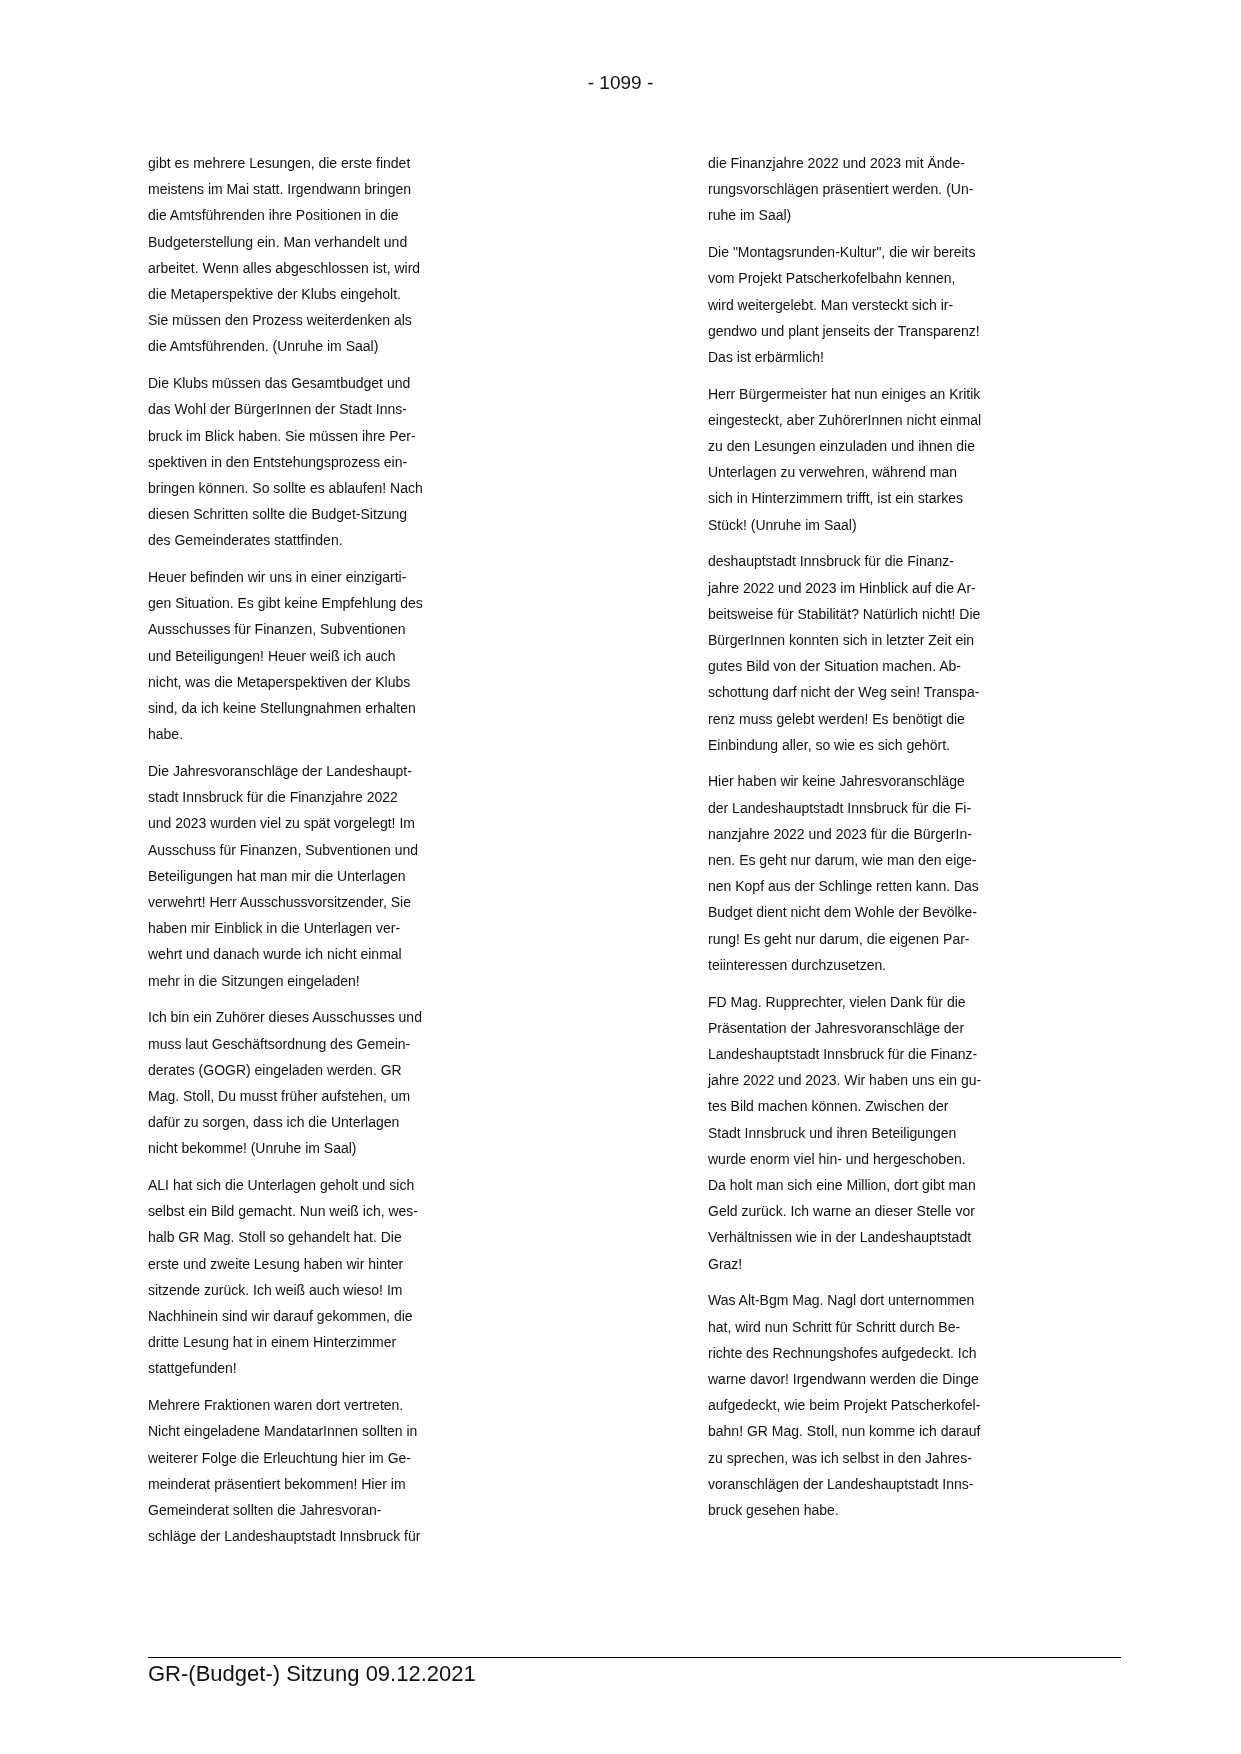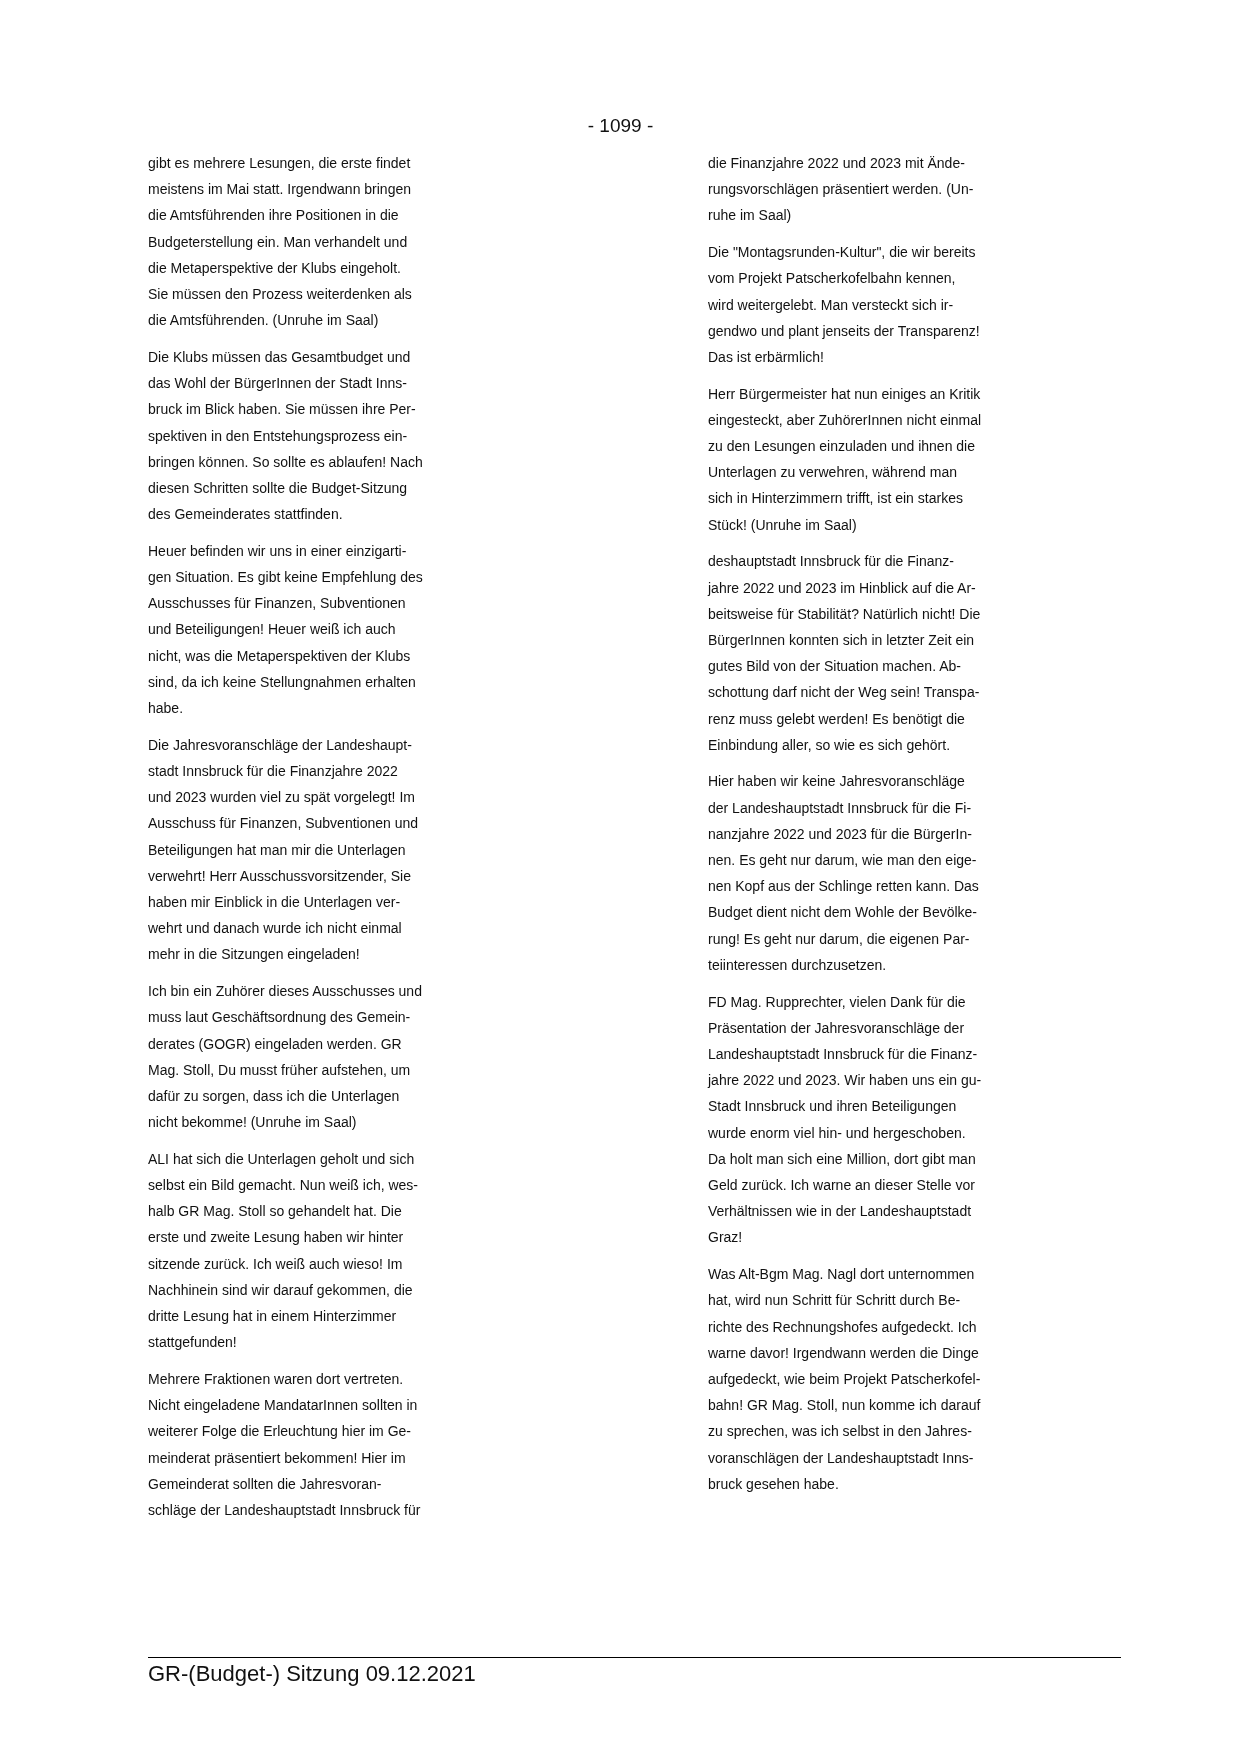--- a/index.html
+++ b/index.html
@@ -2,21 +2,21 @@
 <html><head>
   <meta charset="utf-8">
   <style>
     html, body { margin: 0; padding: 0; background: #ffffff; }
     body {
       width: 1241px; height: 1754px; position: relative; overflow: hidden;
       font-family: "Liberation Sans", sans-serif; color: #111111;
     }
     .page-number {
       position: absolute; top: 72px; left: 0; width: 1241px;
-      text-align: center; font-size: 19px; line-height: 22px; margin-top: 43px;
+      text-align: center; font-size: 19px; line-height: 22px;
     }
     .column {
       position: absolute; top: 150px; width: 460px;
       font-size: 14px; line-height: 26.2px;
     }
     .column.left { left: 148px; }
     .column.right { left: 708px; }
     .para { margin: 0 0 10.5px 0; }
     .line { display: block; white-space: nowrap; }
     .footer-rule {
@@ -32,20 +32,21 @@
 <body>
 
 <div class="page-number">- 1099 -</div>
 
 <div class="column left">
     <p class="para">
       <span class="line">gibt es mehrere Lesungen, die erste findet</span>
       <span class="line">meistens im Mai statt. Irgendwann bringen</span>
       <span class="line">die Amtsführenden ihre Positionen in die</span>
       <span class="line">Budgeterstellung ein. Man verhandelt und</span>
+      <span class="line">arbeitet. Wenn alles abgeschlossen ist, wird</span>
       <span class="line">die Metaperspektive der Klubs eingeholt.</span>
       <span class="line">Sie müssen den Prozess weiterdenken als</span>
       <span class="line">die Amtsführenden. (Unruhe im Saal)</span>
     </p>
     <p class="para">
       <span class="line">Die Klubs müssen das Gesamtbudget und</span>
       <span class="line">das Wohl der BürgerInnen der Stadt Inns-</span>
       <span class="line">bruck im Blick haben. Sie müssen ihre Per-</span>
       <span class="line">spektiven in den Entstehungsprozess ein-</span>
       <span class="line">bringen können. So sollte es ablaufen! Nach</span>
@@ -138,20 +139,21 @@
       <span class="line">nen Kopf aus der Schlinge retten kann. Das</span>
       <span class="line">Budget dient nicht dem Wohle der Bevölke-</span>
       <span class="line">rung! Es geht nur darum, die eigenen Par-</span>
       <span class="line">teiinteressen durchzusetzen.</span>
     </p>
     <p class="para">
       <span class="line">FD Mag. Rupprechter, vielen Dank für die</span>
       <span class="line">Präsentation der Jahresvoranschläge der</span>
       <span class="line">Landeshauptstadt Innsbruck für die Finanz-</span>
       <span class="line">jahre 2022 und 2023. Wir haben uns ein gu-</span>
+      <span class="line">tes Bild machen können. Zwischen der</span>
       <span class="line">Stadt Innsbruck und ihren Beteiligungen</span>
       <span class="line">wurde enorm viel hin- und hergeschoben.</span>
       <span class="line">Da holt man sich eine Million, dort gibt man</span>
       <span class="line">Geld zurück. Ich warne an dieser Stelle vor</span>
       <span class="line">Verhältnissen wie in der Landeshauptstadt</span>
       <span class="line">Graz!</span>
     </p>
     <p class="para">
       <span class="line">Was Alt-Bgm Mag. Nagl dort unternommen</span>
       <span class="line">hat, wird nun Schritt für Schritt durch Be-</span>

